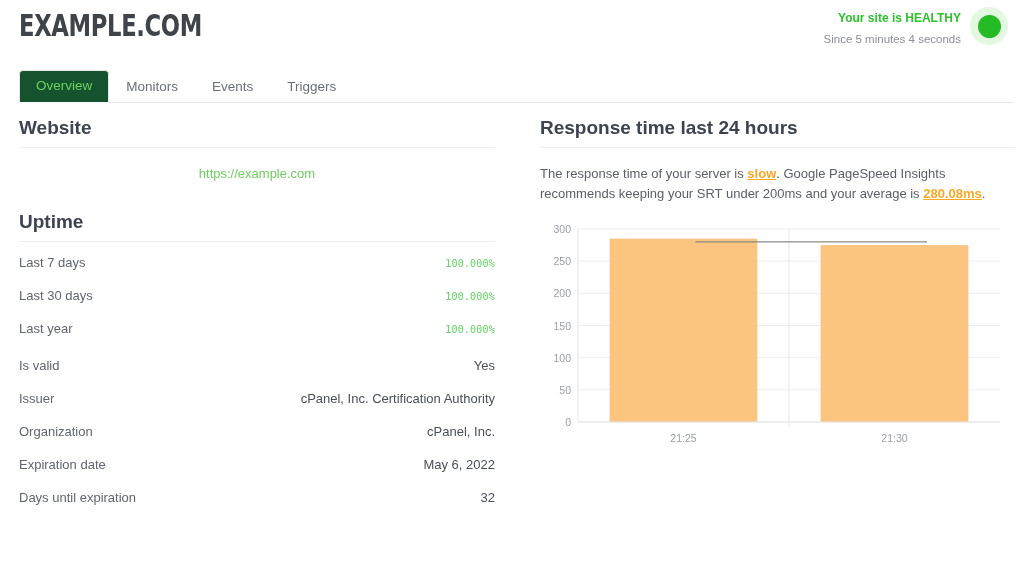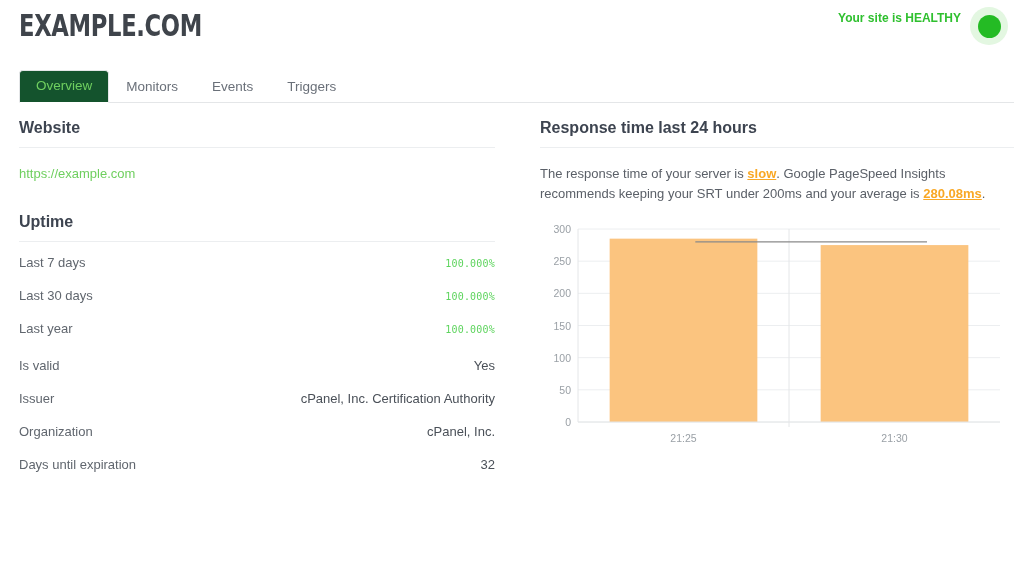--- a/index.html
+++ b/index.html
@@ -70,28 +70,28 @@
     border-top-left-radius: 4px;
     border-top-right-radius: 4px;
     border-bottom: 1px solid #ffffff;
   }
 
   
   .col-left { position: absolute; left: 19px; top: 118px; width: 476px; }
   .col-right { position: absolute; left: 540px; top: 118px; width: 474px; }
 
   .section-title {
-    font-size: 16px; font-weight: bold; color: #3d4450;
+    font-size: 19px; font-weight: bold; color: #3d4450;
     line-height: 20px;
     padding-bottom: 9px;
     border-bottom: 1px solid #eceef0;
   }
   .section-title.sp { margin-top: 30px; }
 
-  .link-row { padding: 16px 0 0 0; }
+  .link-row { padding: 16px 0 0 0; text-align: center; }
   .url-link {
     font-size: 13px; color: #6fcf5f; text-decoration: none; cursor: pointer;
   }
 
   .kv-list { margin-top: 4px; }
   .kv-row {
     display: flex; justify-content: space-between; align-items: baseline;
     padding: 9px 0 9px 0;
     font-size: 13px;
   }
@@ -120,20 +120,21 @@
 <body>
 
 <div class="page">
 
   <div class="header">
     <div class="site-title">EXAMPLE.COM</div>
 
     <div class="status-wrap">
       <div class="status-texts">
         <div class="status-headline">Your site is HEALTHY</div>
+        <div class="status-sub">Since 5 minutes 4 seconds</div>
       </div>
       <div class="status-dot-outer">
         <div class="status-dot-inner"></div>
       </div>
     </div>
   </div>
 
   <div class="tabs">
     <div class="tab active">Overview</div>
     <div class="tab">Monitors</div>
@@ -169,20 +170,24 @@
         <span class="kv-key">Is valid</span>
         <span class="kv-val">Yes</span>
       </div>
       <div class="kv-row">
         <span class="kv-key">Issuer</span>
         <span class="kv-val">cPanel, Inc. Certification Authority</span>
       </div>
       <div class="kv-row">
         <span class="kv-key">Organization</span>
         <span class="kv-val">cPanel, Inc.</span>
+      </div>
+      <div class="kv-row">
+        <span class="kv-key">Expiration date</span>
+        <span class="kv-val">May 6, 2022</span>
       </div>
       <div class="kv-row">
         <span class="kv-key">Days until expiration</span>
         <span class="kv-val">32</span>
       </div>
     </div>
   </div>
 
   <div class="col-right">
     <div class="section-title">Response time last 24 hours</div>

